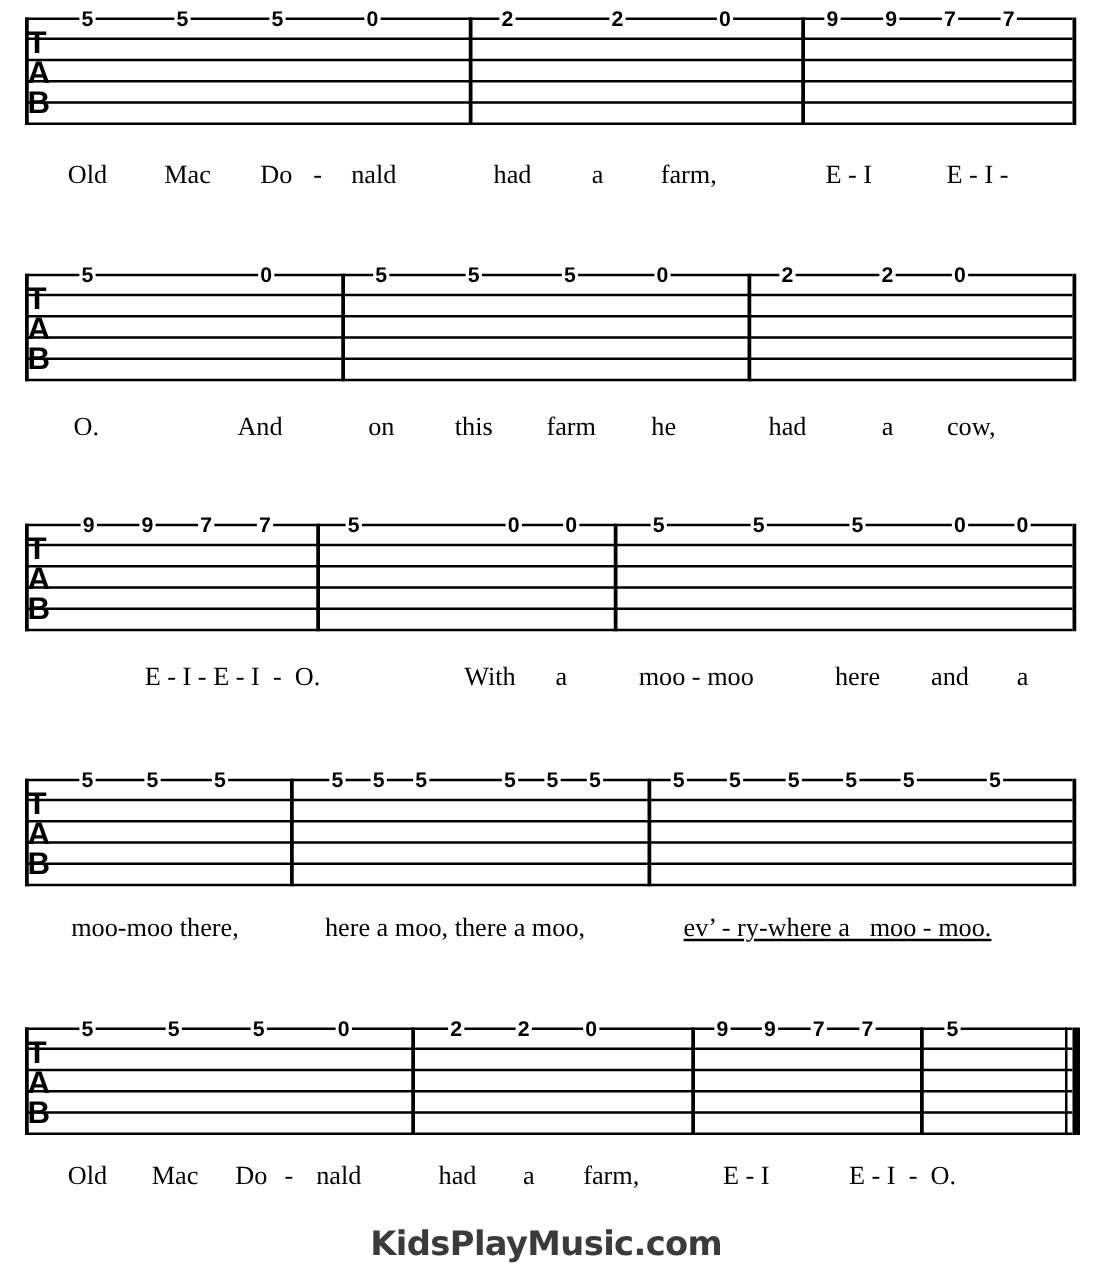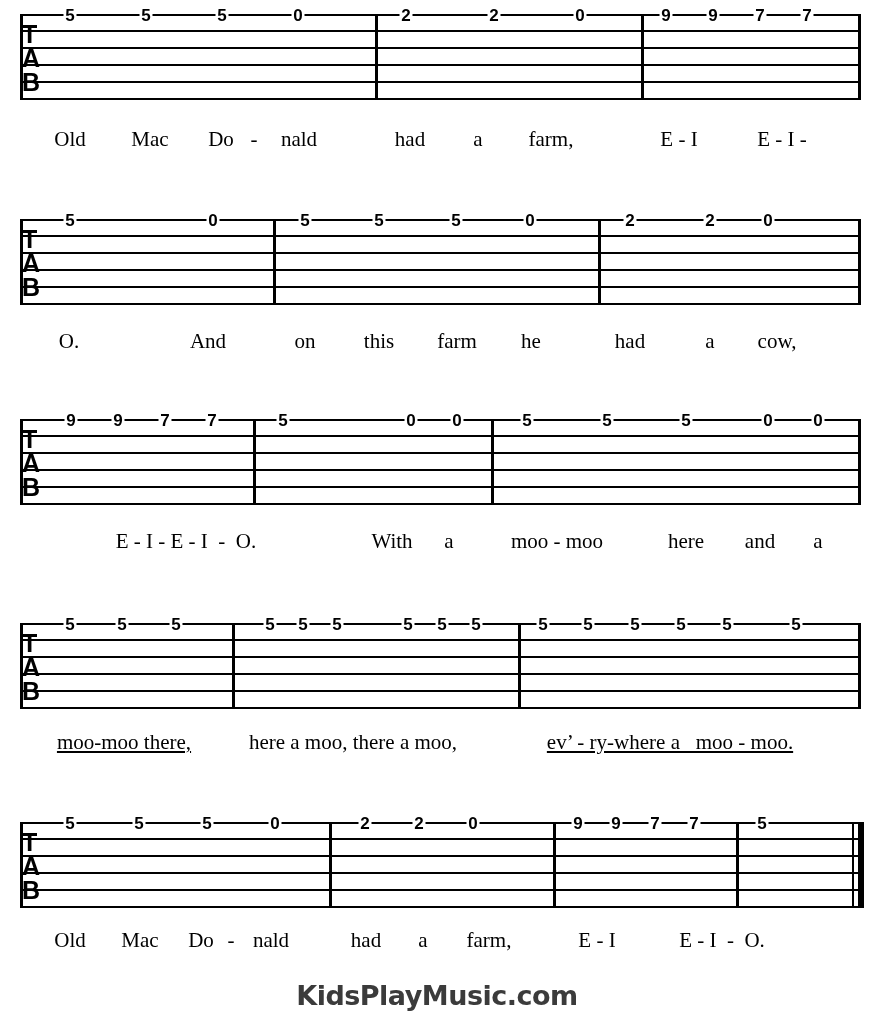--- a/index.html
+++ b/index.html
@@ -237,21 +237,21 @@
       <div class="fret" style="left: 476px; top: 1px;">5</div>
       <div class="barline" style="left: 518px; top: 0px; position: absolute;"></div>
       <div class="fret" style="left: 543px; top: 1px;">5</div>
       <div class="fret" style="left: 588px; top: 1px;">5</div>
       <div class="fret" style="left: 635px; top: 1px;">5</div>
       <div class="fret" style="left: 681px; top: 1px;">5</div>
       <div class="fret" style="left: 727px; top: 1px;">5</div>
       <div class="fret" style="left: 796px; top: 1px;">5</div>
       <div class="barline" style="left: 858px;"></div>
     </div>
-    <div class="lyrics" style="top: 729px;"><span class="lyric-word" style="left: 124px; text-decoration: underline;">moo-moo there,</span><span class="lyric-word" style="left: 353px; text-align: center;">here a moo, there a moo,</span><span class="lyric-word" style="left: 670px; text-decoration: underline;">ev’ - ry-where a   moo - moo.</span></div>
+    <div class="lyrics" style="top: 729px;"><span class="lyric-word" style="left: 124px;">moo-moo there,</span><span class="lyric-word" style="left: 364px; text-align: center;">here a moo, there a moo,</span><span class="lyric-word" style="left: 670px; text-decoration: underline;">ev’ - ry-where a   moo - moo.</span></div>
     <div class="system" style="top: 822px;">
       <div class="staff" style="position: absolute;">
         <div class="string s0"></div>
         <div class="string s1"></div>
         <div class="string s2"></div>
         <div class="string s3"></div>
         <div class="string s4"></div>
         <div class="string s5"></div>
       </div>
       <div class="tabmark"><span>T</span><span>A</span><span>B</span></div>

